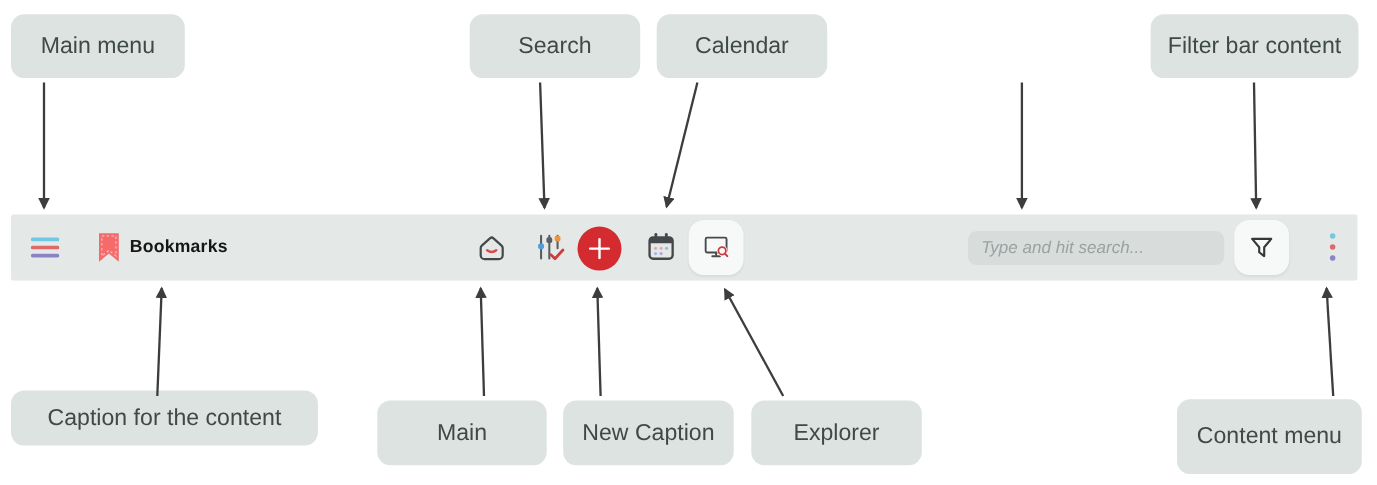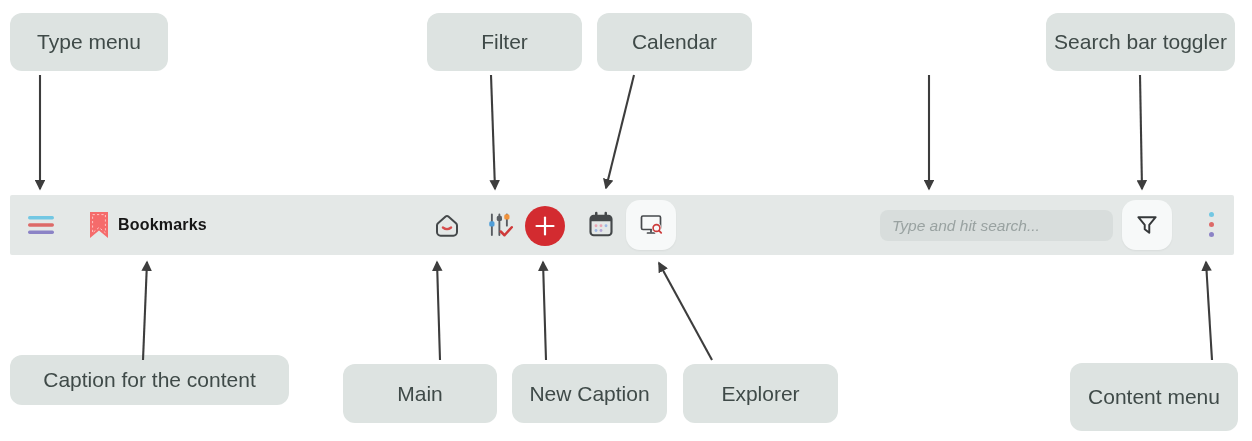--- a/index.html
+++ b/index.html
@@ -40,24 +40,24 @@
   .dots span{width:5px;height:5px;border-radius:50%;display:block;}
   .dot-1{background:var(--menu-cyan);}
   .dot-2{background:var(--menu-red);}
   .dot-3{background:var(--menu-purple);}
 </style>
 </head>
 <body>
 
 <div class="stage">
 
-  <div class="callout" style="left:10px;top:13px;width:158px;height:58px">Type menu</div>
-  <div class="callout" style="left:427px;top:13px;width:155px;height:58px">Filter</div>
+  <div class="callout" style="left:10px;top:13px;width:158px;height:58px">Main menu</div>
+  <div class="callout" style="left:427px;top:13px;width:155px;height:58px">Search</div>
   <div class="callout" style="left:597px;top:13px;width:155px;height:58px">Calendar</div>
-  <div class="callout" style="left:1046px;top:13px;width:189px;height:58px">Search bar toggler</div>
+  <div class="callout" style="left:1046px;top:13px;width:189px;height:58px">Filter bar content</div>
 
   <div class="callout" style="left:10px;top:355px;width:279px;height:50px">Caption for the content</div>
   <div class="callout" style="left:343px;top:364px;width:154px;height:59px">Main</div>
   <div class="callout" style="left:512px;top:364px;width:155px;height:59px">New Caption</div>
   <div class="callout" style="left:683px;top:364px;width:155px;height:59px">Explorer</div>
   <div class="callout" style="left:1070px;top:363px;width:168px;height:68px">Content menu</div>
 
   <svg class="arrows" viewBox="0 0 1252 441">
     <defs>
       <marker id="ah" viewBox="0 0 10 10" refX="8.5" refY="5" markerWidth="5" markerHeight="5" orient="auto">

